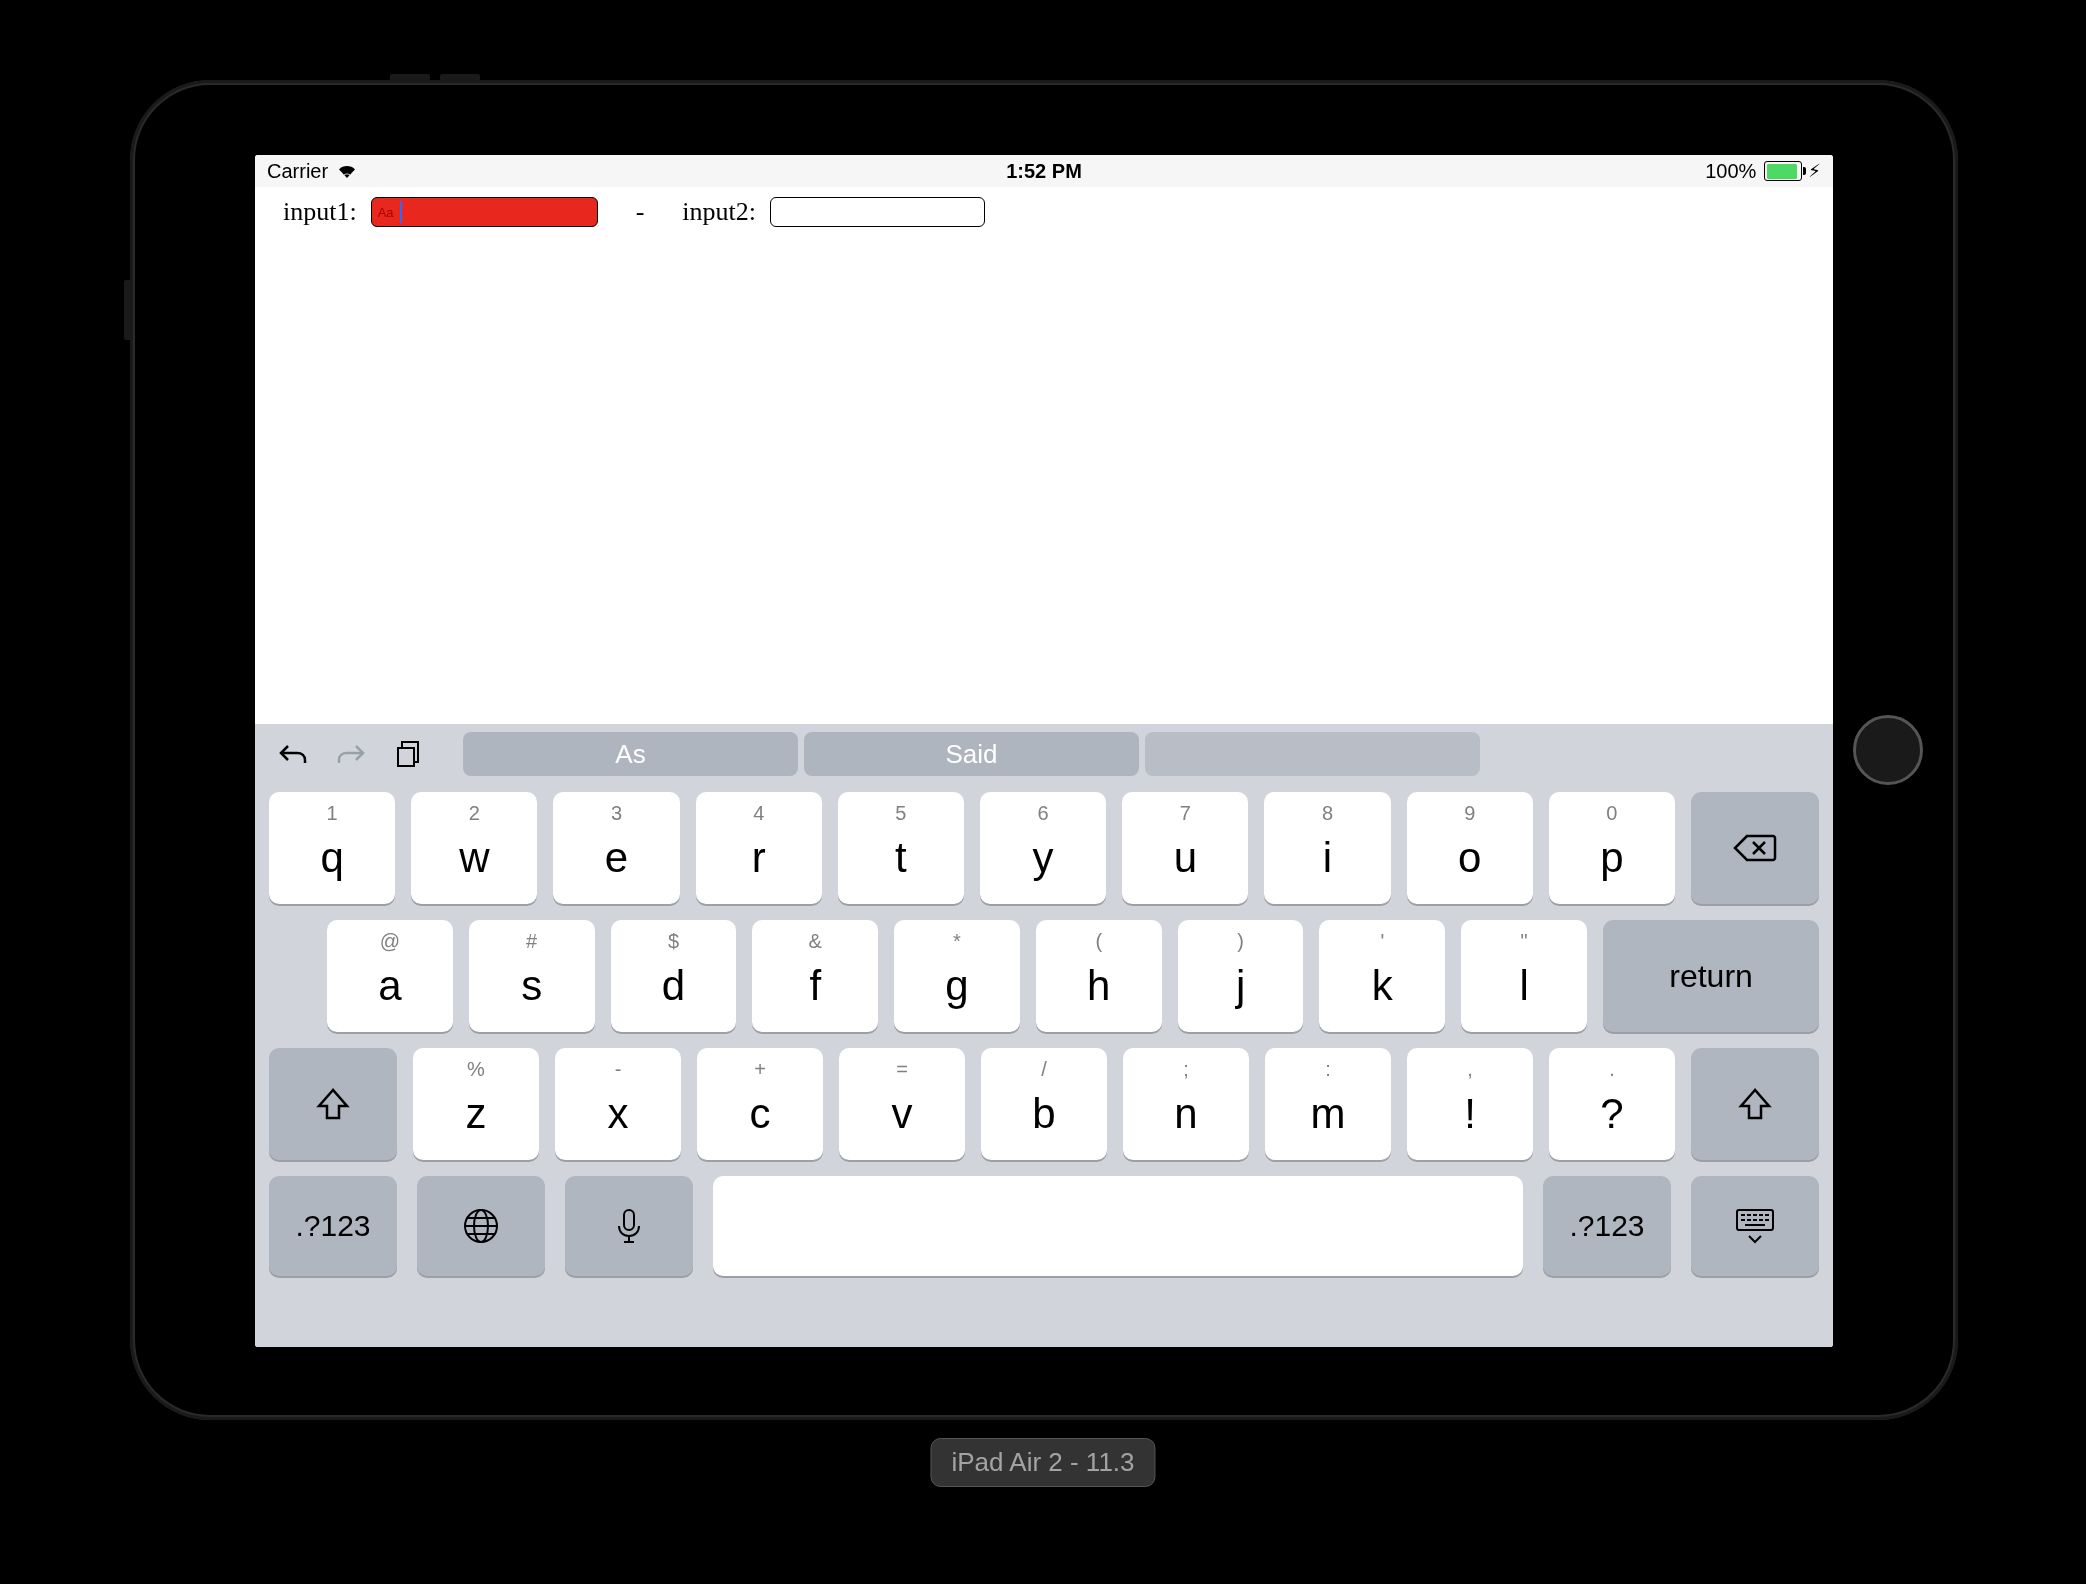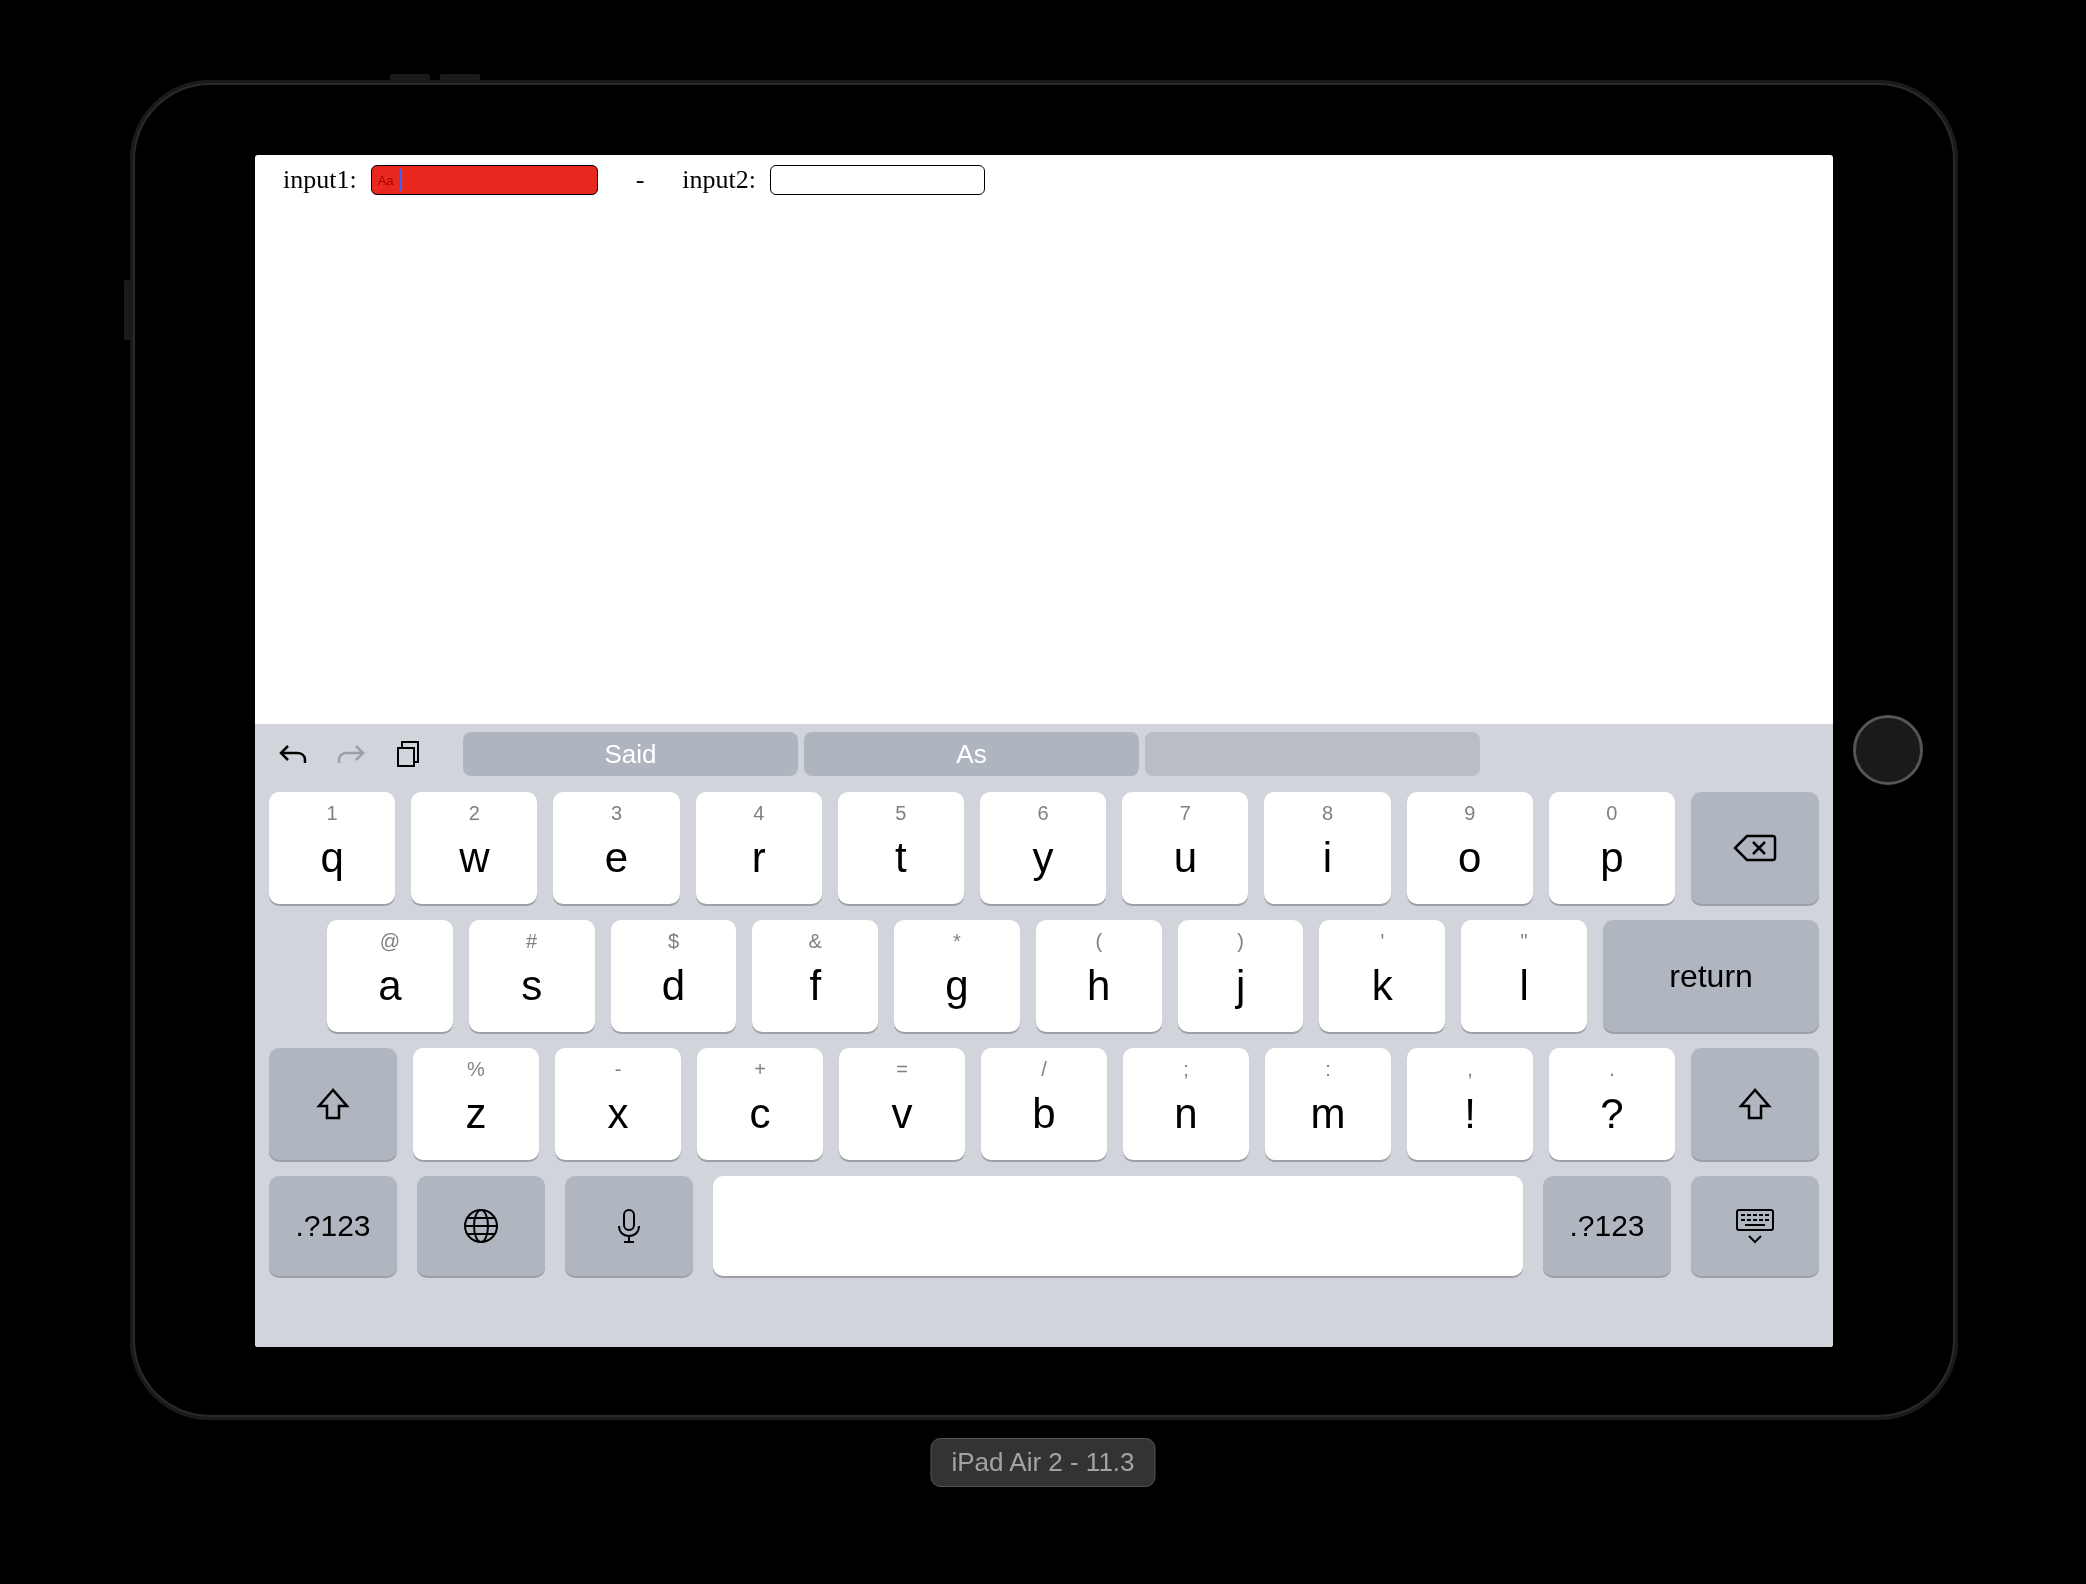--- a/index.html
+++ b/index.html
@@ -165,20 +165,38 @@
 
 <div class="stage">
   <div class="ipad">
     <div class="side-btn top1"></div>
     <div class="side-btn top2"></div>
     <div class="side-btn left1"></div>
     <div class="home"></div>
 
     <div class="screen">
 
+      <div class="statusbar">
+        <div class="left">
+          <span>Carrier</span>
+          <span class="wifi-icon">
+            <svg width="22" height="16" viewBox="0 0 22 16">
+                <path d="M11 15 8.5 12.3c1.4-1.3 3.6-1.3 5 0ZM5.5 9.1 3 6.4C7.4 2 14.6 2 19 6.4l-2.5 2.7c-3-3-8-3-11 0Zm0 0 2.4 2.6c1.7-1.7 4.5-1.7 6.2 0l2.4-2.6c-3-3-8-3-11 0Z" fill="#000"></path>
+              </svg>
+          </span>
+        </div>
+        <div class="center">1:52 PM</div>
+        <div class="right">
+          <span>100%</span>
+          <span class="battery">
+              <span class="fill"></span>
+            </span>
+          <span class="bolt">⚡︎</span>
+        </div>
+      </div>
 
       <div class="content">
         <span class="field-label">input1:</span>
         <span class="field1">
           <span>Aa</span>
           <span class="cursor"></span>
         </span>
         <span class="sep">-</span>
         <span class="field-label">input2:</span>
         <span class="field2"></span>
@@ -198,22 +216,22 @@
                 <path d="M20 4l7 7-7 7" fill="none" stroke="#9aa0a8" stroke-width="2.5"></path>
               </svg>
           </div>
           <div class="util enabled">
             <svg width="26" height="28" viewBox="0 0 26 28">
                 <rect x="6" y="2" width="16" height="20" fill="none" stroke="#000" stroke-width="2"></rect>
                 <rect x="2" y="8" width="16" height="18" fill="#d1d5db" stroke="#000" stroke-width="2"></rect>
               </svg>
           </div>
           <div class="suggestions">
+            <div class="sug">As</div>
             <div class="sug">Said</div>
-            <div class="sug">As</div>
             <div class="sug empty"></div>
           </div>
         </div>
 
         <div class="kb-rows">
 
           <div class="kb-row r1">
             <div class="key">
                 <span class="sub">1</span>
                 <span class="main">q</span>

